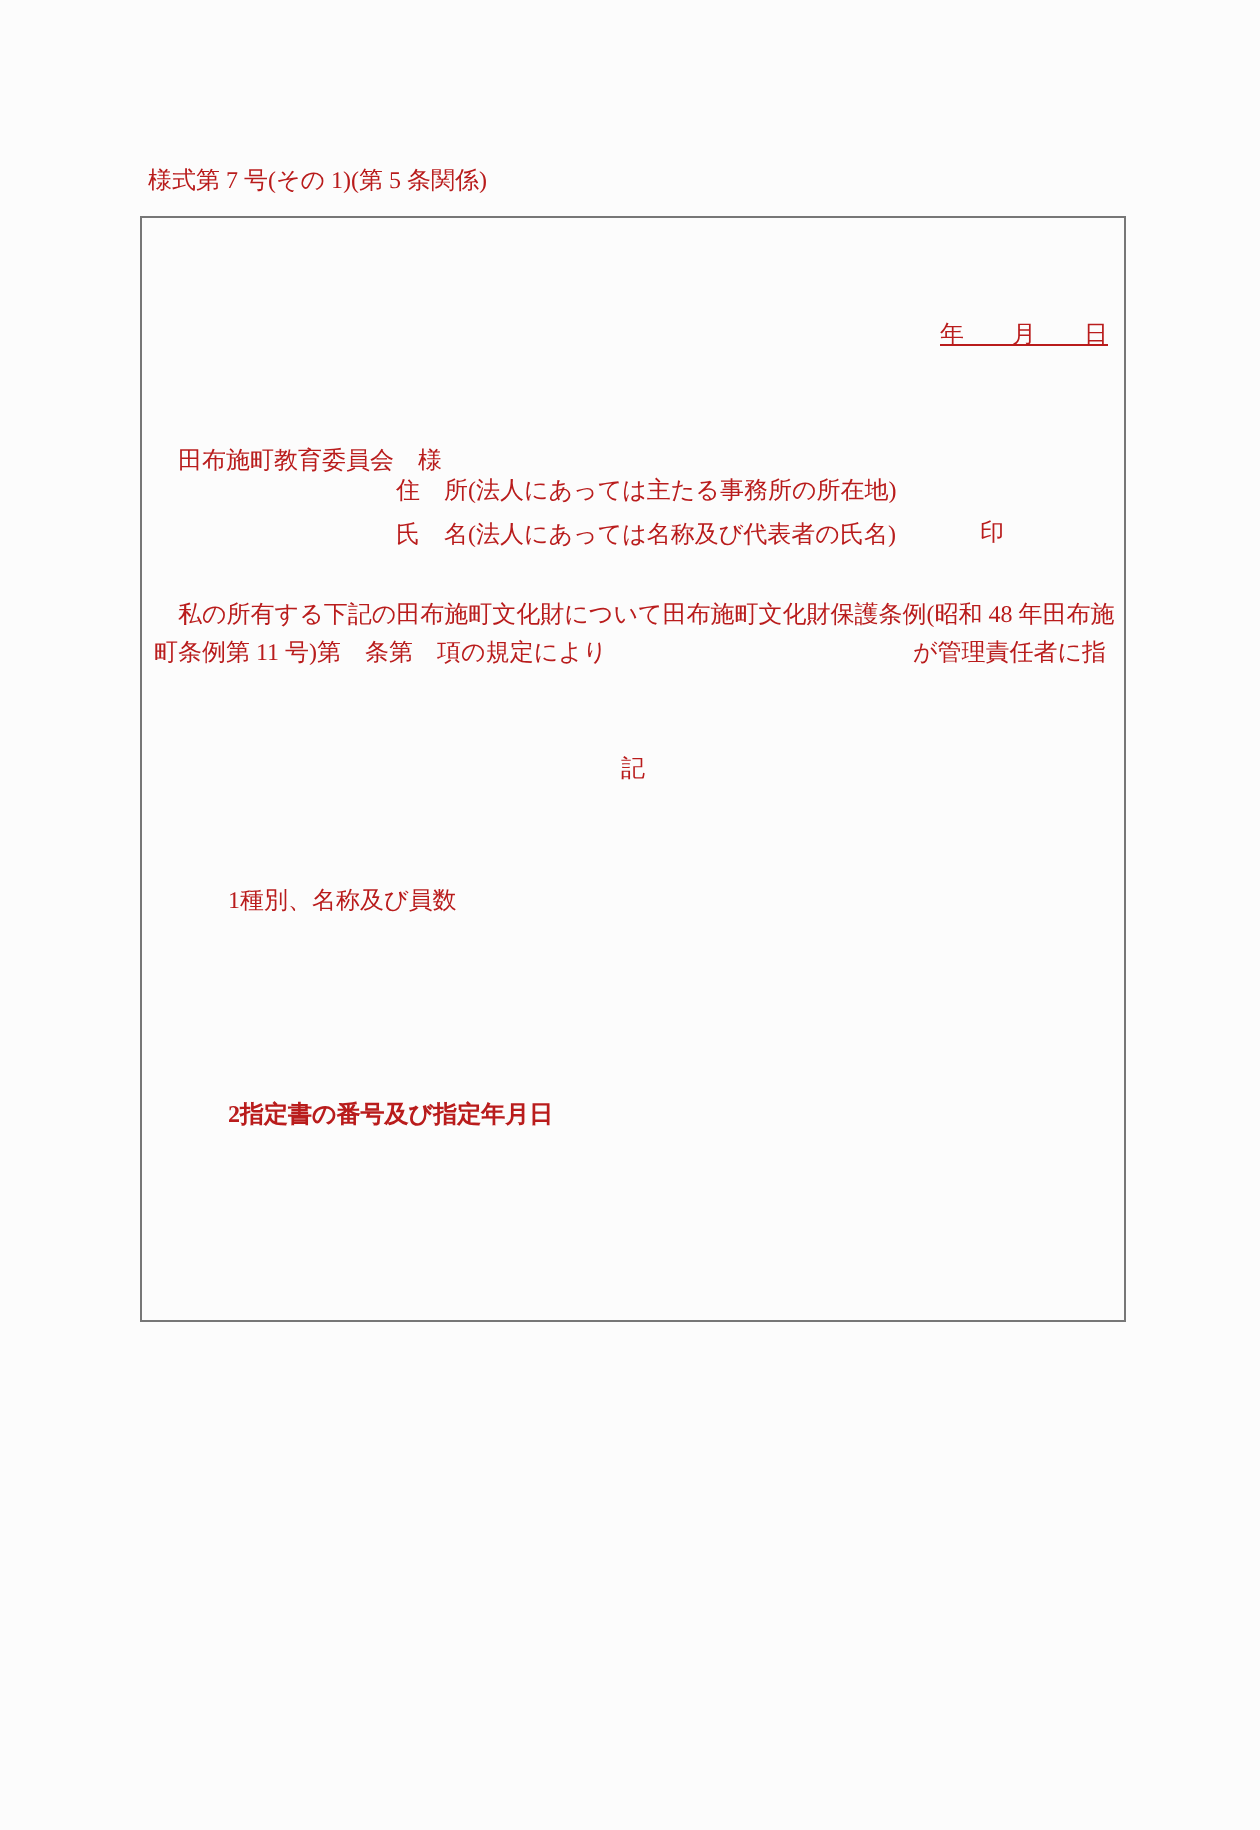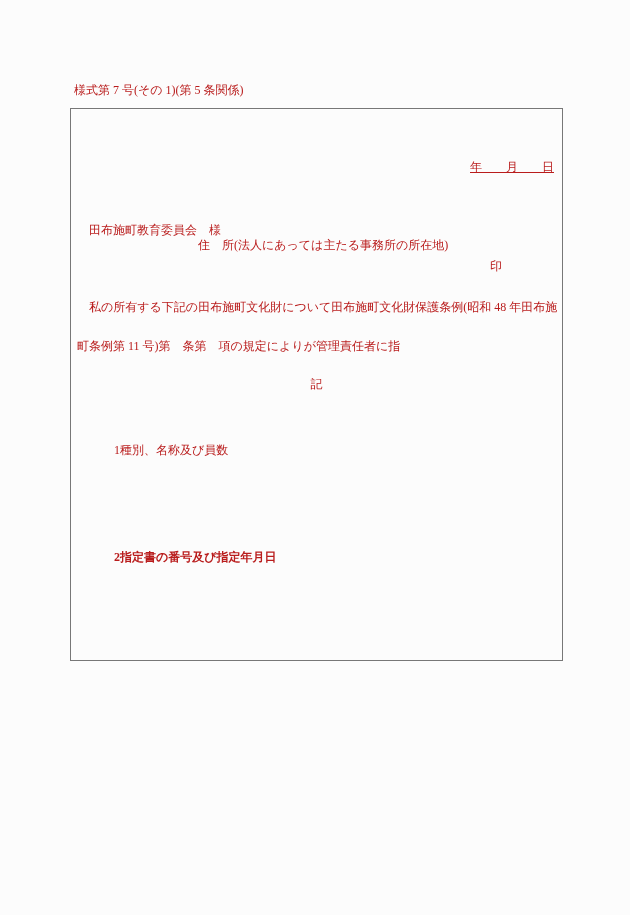--- a/index.html
+++ b/index.html
@@ -77,22 +77,21 @@
   .para-line {
     position: absolute;
     left: 6px;
     width: 476px;
     white-space: pre;
   }
   .para-line1 { top: 192px; text-indent: 12px; }
   .para-line2 {
     top: 211px;
     display: flex;
-    justify-content: flex-start;
-    margin-top: 20px;
+    justify-content: space-between;
   }
   .para-line3 { top: 230px; }
   .sub-heading {
     position: absolute;
     top: 269px;
     left: 0;
     right: 0;
     text-align: center;
   }
   .list-item {
@@ -117,20 +116,21 @@
 
   <div class="form-box">
 
 
     <div class="date-line">年　　月　　日</div>
 
     <div class="addressee">田布施町教育委員会　様</div>
 
     <div class="address-label">住　所(法人にあっては主たる事務所の所在地)</div>
 
+    <div class="name-label">氏　名(法人にあっては名称及び代表者の氏名)</div>
 
     <div class="seal-mark">印</div>
 
     <div class="para-line para-line1">私の所有する下記の田布施町文化財について田布施町文化財保護条例(昭和 48 年田布施</div>
 
     <div class="para-line para-line2">
       <span>町条例第 11 号)第　条第　項の規定により</span>
       <span>が管理責任者に指</span>
     </div>
 

